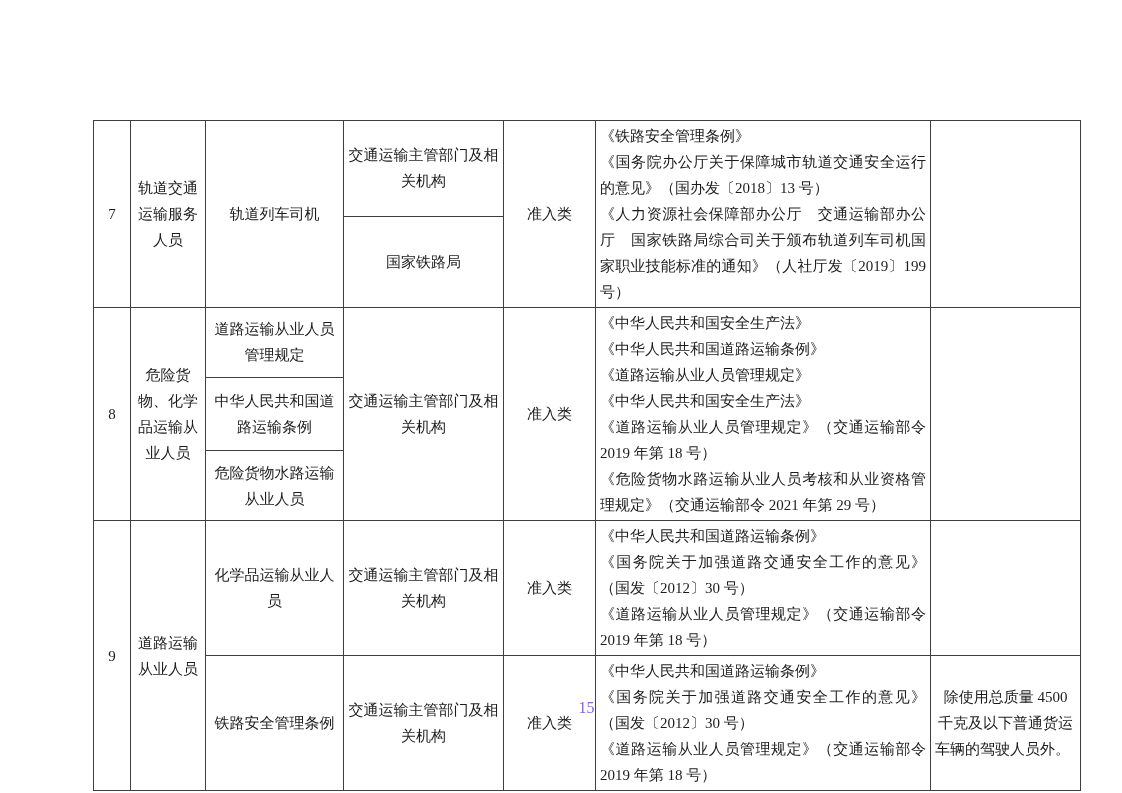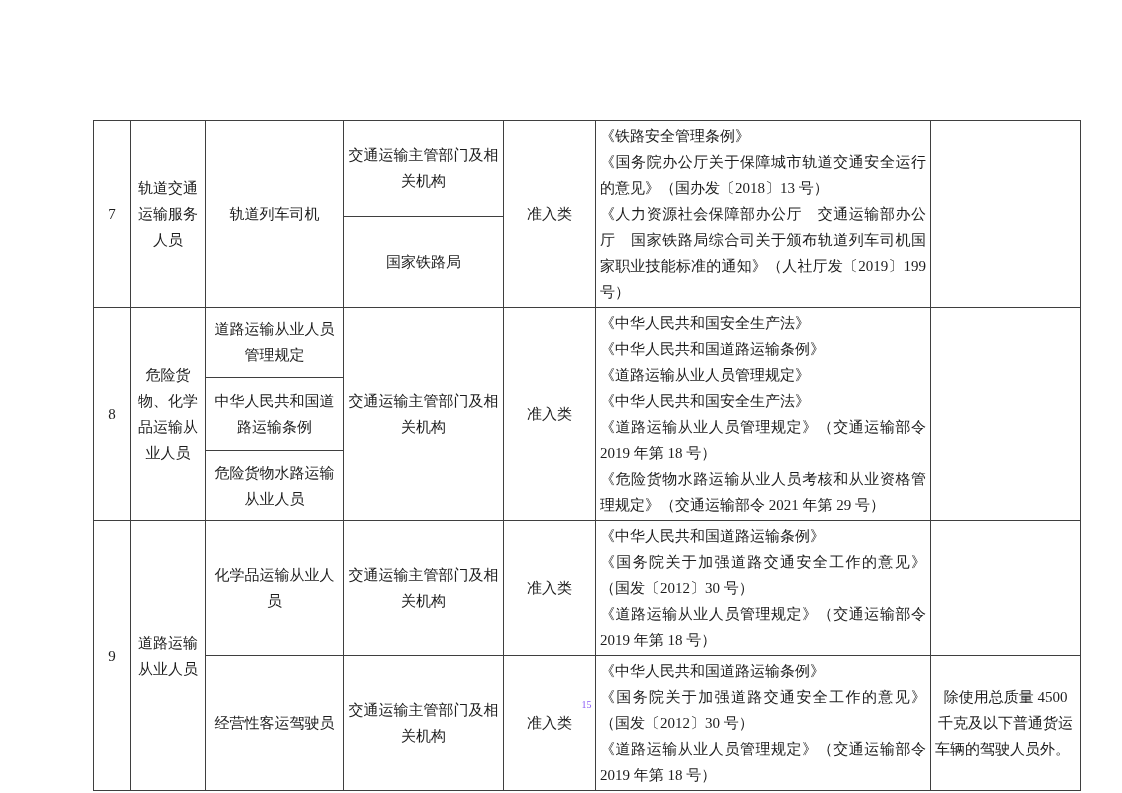--- a/index.html
+++ b/index.html
@@ -68,21 +68,21 @@
     font-size: 14px;
     line-height: 26px;
     padding: 4px 6px;
   }
   .page-number {
     position: absolute;
     top: 699px;
     left: 93px;
     width: 987px;
     text-align: center;
-    font-size: 10px;
+    font-size: 16px;
     color: #8b5cf6;
   }
 </style>
 </head>
 <body>
 
 <div class="page">
 
   <table class="qual">
     <colgroup>
@@ -143,21 +143,21 @@
       <td class="c-auth">交通运输主管部门及相关机构</td>
       <td class="c-type">准入类</td>
       <td class="c-basis">
         <div>《中华人民共和国道路运输条例》</div>
         <div>《国务院关于加强道路交通安全工作的意见》（国发〔2012〕30 号）</div>
         <div>《道路运输从业人员管理规定》（交通运输部令 2019 年第 18 号）</div>
       </td>
       <td class="c-note"></td>
     </tr>
     <tr style="height:117px">
-      <td class="c-sub">经营性客运驾驶员</td>
+      <td class="c-sub">铁路安全管理条例</td>
       <td class="c-auth">交通运输主管部门及相关机构</td>
       <td class="c-type">准入类</td>
       <td class="c-basis">
         <div>《中华人民共和国道路运输条例》</div>
         <div>《国务院关于加强道路交通安全工作的意见》（国发〔2012〕30 号）</div>
         <div>《道路运输从业人员管理规定》（交通运输部令 2019 年第 18 号）</div>
       </td>
       <td class="c-note">除使用总质量 4500 千克及以下普通货运车辆的驾驶人员外。</td>
     </tr>
   </tbody>

